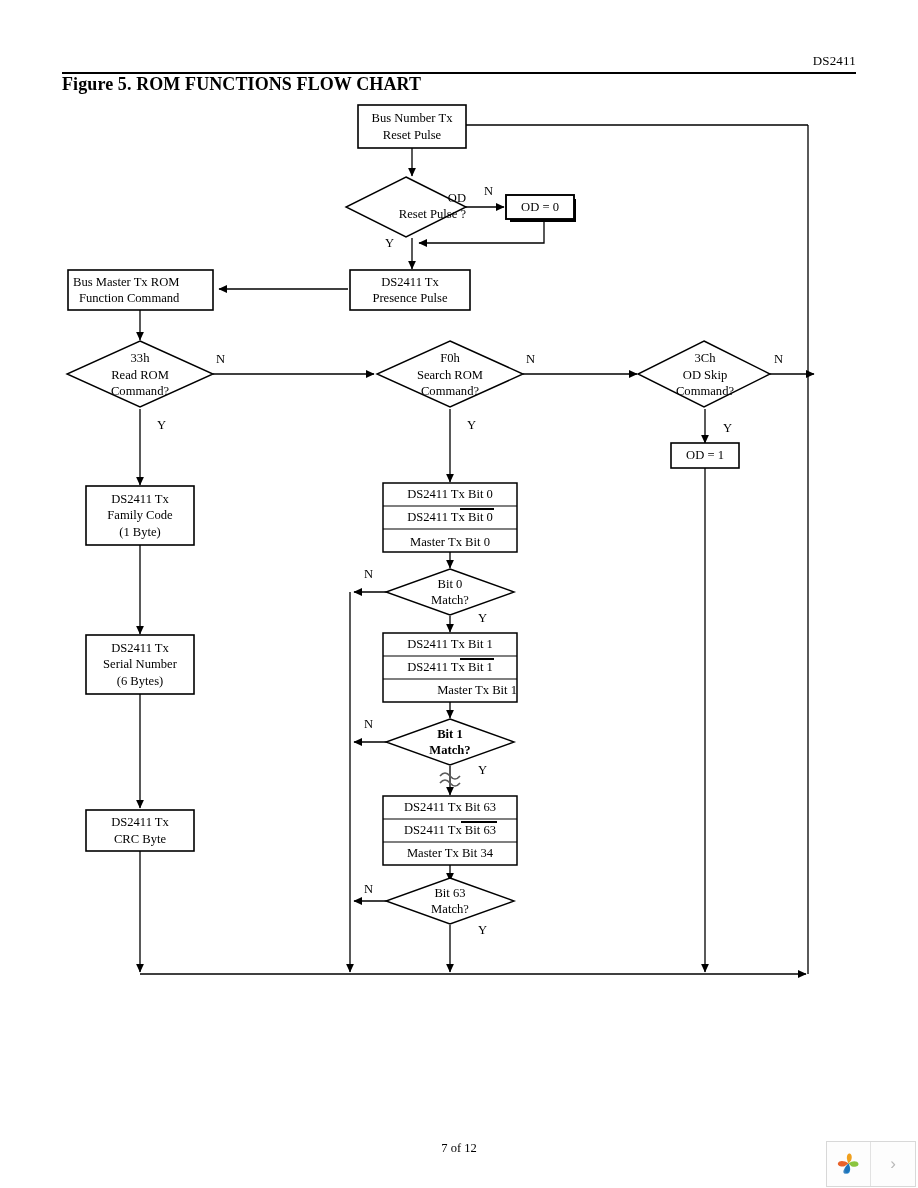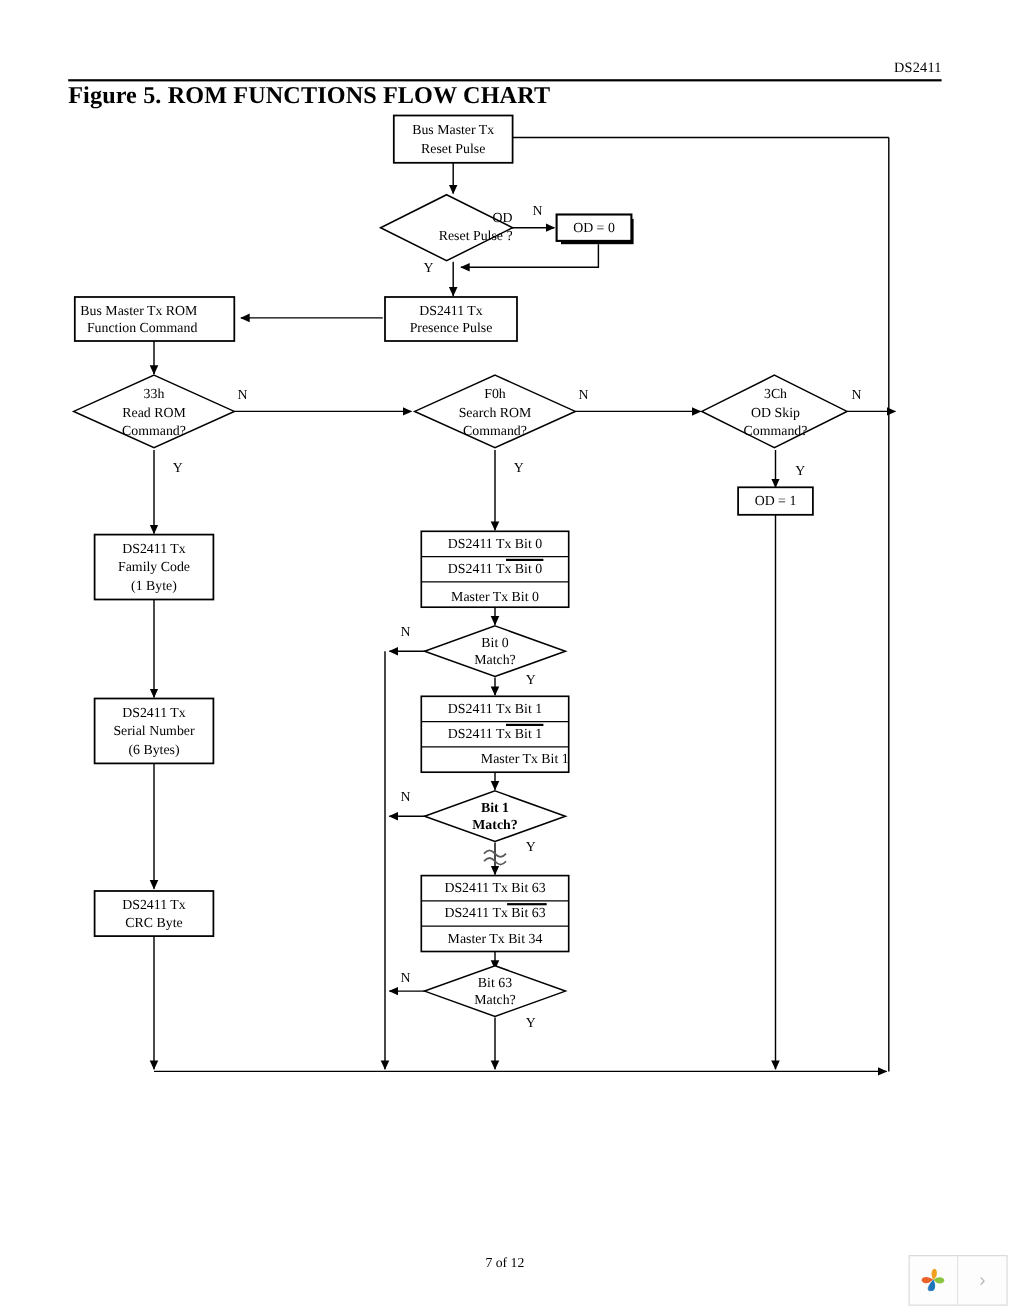--- a/index.html
+++ b/index.html
@@ -13,21 +13,21 @@
   
   .hdr-text{
     position:absolute;right:62px;top:53px;
     font-size:13px;letter-spacing:.2px;text-align:right;
   }
   .hdr-rule{
     position:absolute;left:62px;top:72px;width:794px;height:2px;background:#000;
   }
   .fig-title{
     position:absolute;left:62px;top:74px;
-    font-size:22px;font-weight:bold;letter-spacing:.1px;white-space:nowrap;
+    font-size:18px;font-weight:bold;letter-spacing:.1px;white-space:nowrap;
   }
 
   
   .footer{
     position:absolute;left:0;top:1113px;width:918px;text-align:center;font-size:12.5px;margin-top:28px;
   }
 
   
   #flow{position:absolute;left:0;top:0;width:918px;height:1188px;}
 
@@ -171,21 +171,21 @@
       <polygon points="450,878 514,901 450,924 386,901"></polygon>
     </g>
 
     <g stroke="#5a5a5a" fill="none" stroke-width="1.6">
       <path d="M440,776 q5,-6 10,0 q5,6 10,0"></path>
       <path d="M440,783 q5,-6 10,0 q5,6 10,0"></path>
     </g>
   </svg>
 
   <div class="node" style="left:358px;top:105px;width:108px;height:43px;">
-    <span>Bus Master Tx</span>
+    <span>Bus Number Tx</span>
     <span>Reset Pulse</span>
   </div>
 
   <div class="node" style="left:346px;top:180px;width:120px;height:52px;align-items:flex-end;">
     <span>OD</span>
     <span>Reset Pulse ?</span>
   </div>
 
   <div class="node" style="left:506px;top:195px;width:68px;height:24px;">
     <span>OD = 0</span>

